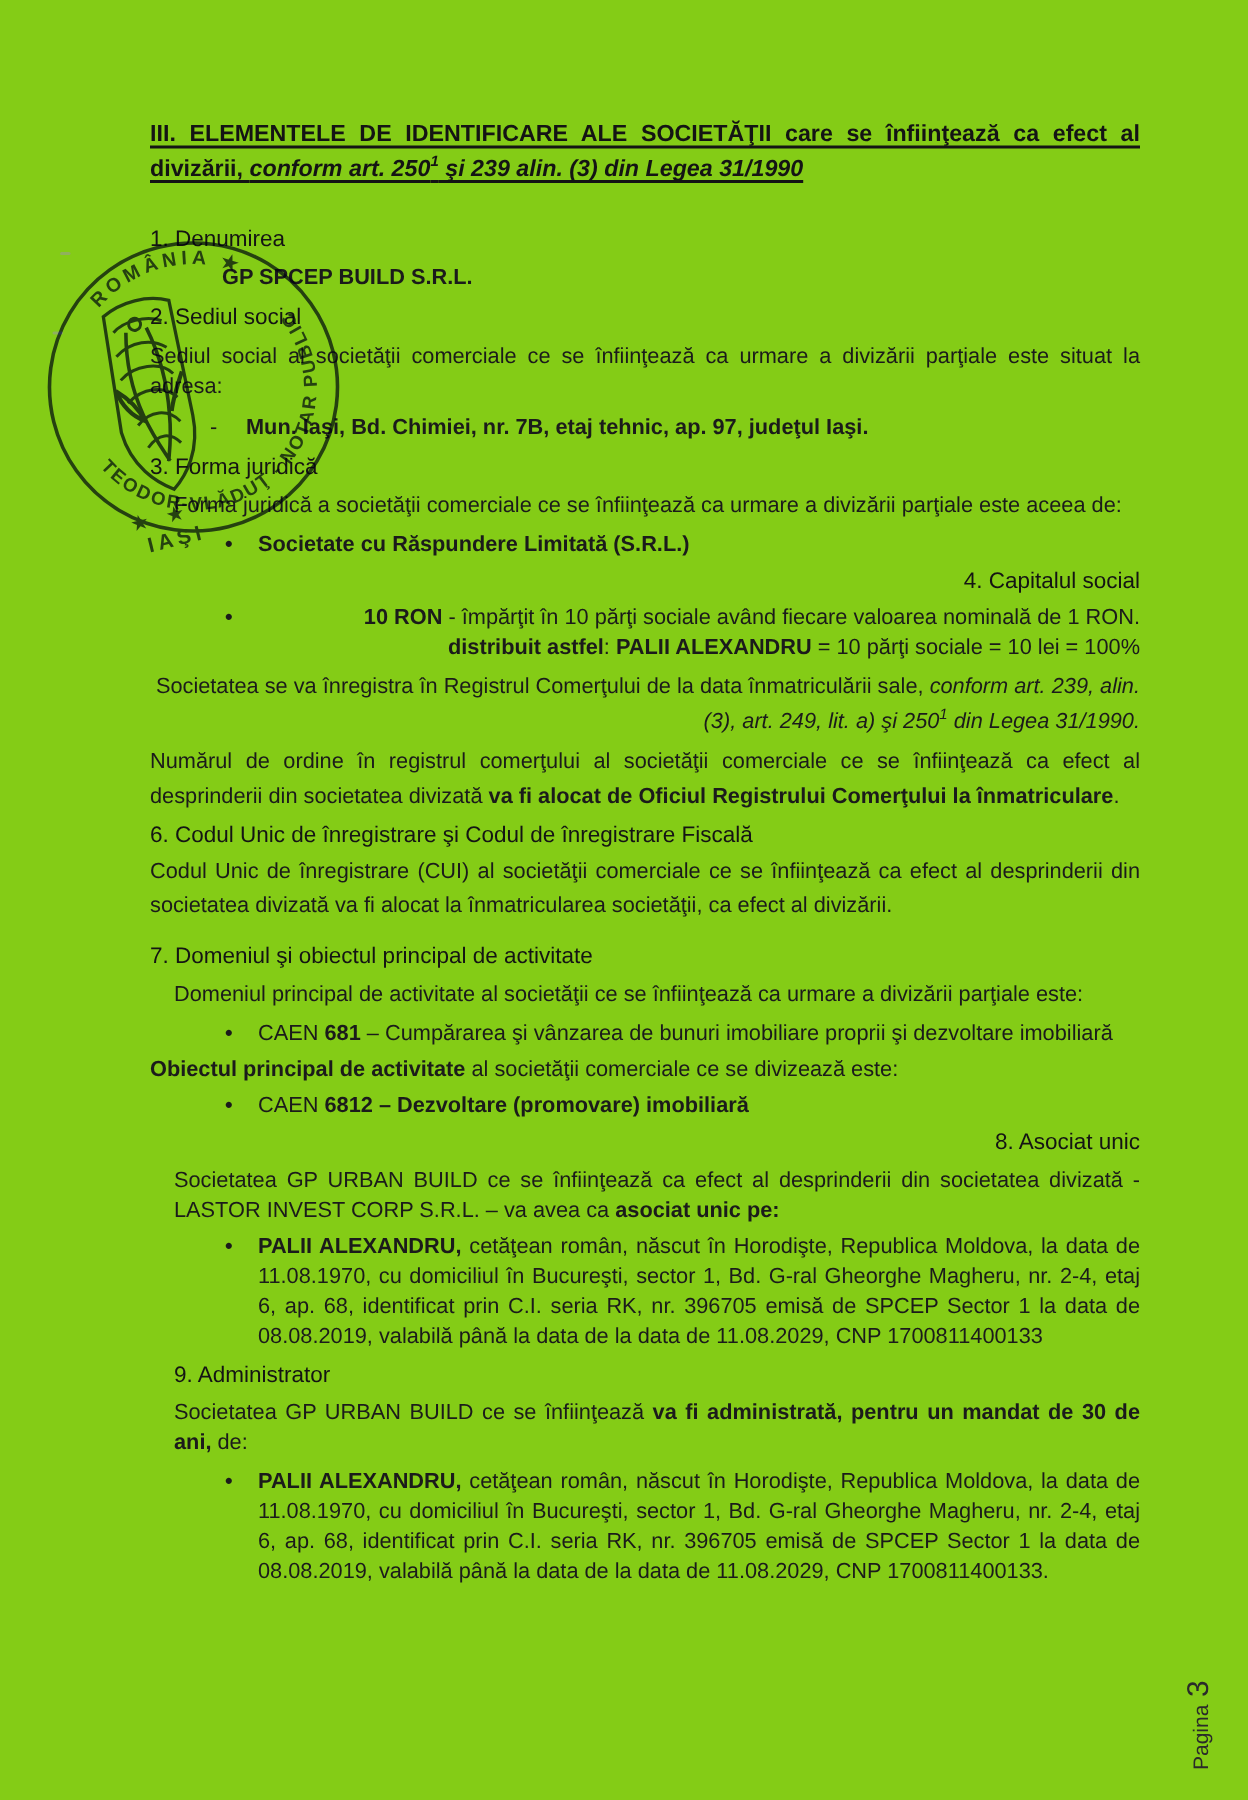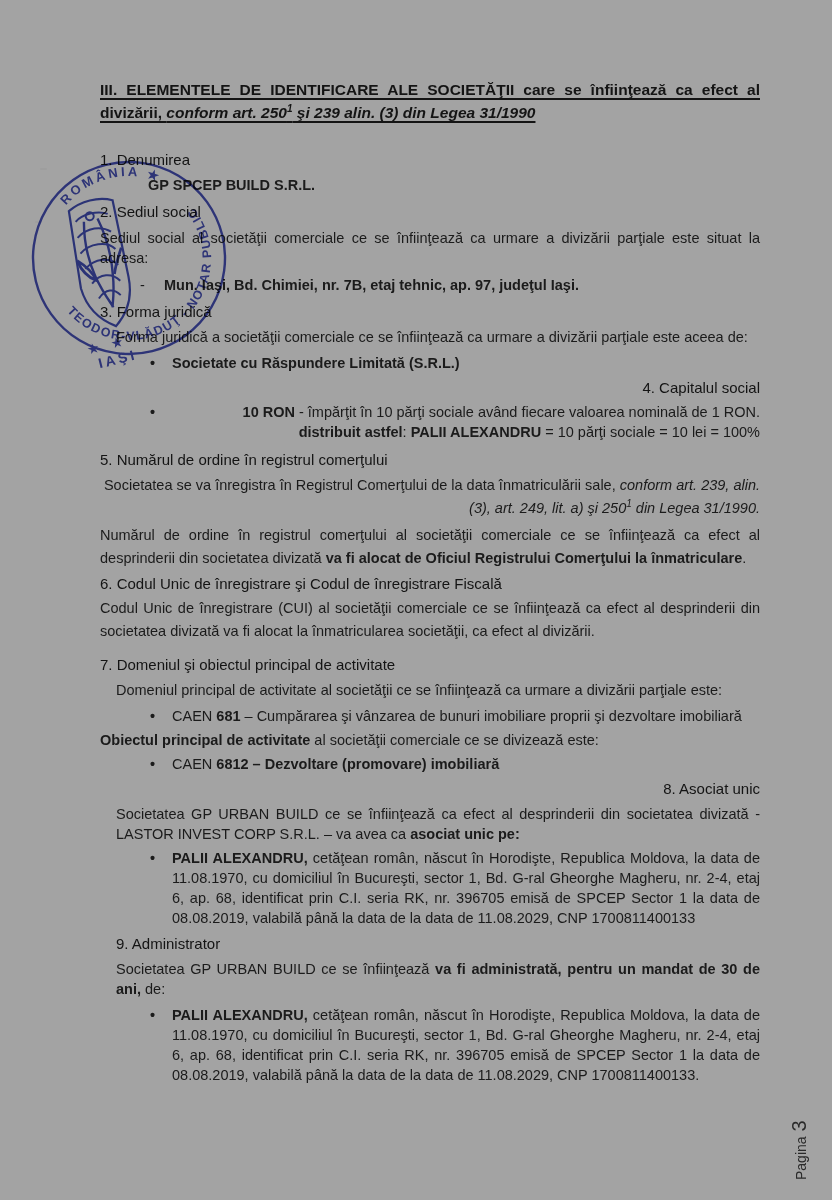--- a/index.html
+++ b/index.html
@@ -1,18 +1,18 @@
 <!DOCTYPE html>
 <html><head>
 <meta charset="utf-8">
 <style>
   html,body { margin:0; padding:0; background:#e8e8e8; }
   .page {
     position:relative; width:832px; height:1200px; margin:0 auto;
-    background:#a3a3a3; overflow:hidden;
+    background:#84cc16; overflow:hidden;
     font-family:"Liberation Sans","DejaVu Sans",sans-serif;
     color:#1b1b1b; font-size:14.5px;
   }
   .content { position:absolute; left:100px; top:74px; width:660px; }
   .b { font-weight:bold; }
   .i { font-style:italic; }
   .u { text-decoration:underline; text-underline-offset:3px; text-decoration-thickness:1.5px; }
   .title { font-size:15.5px; font-weight:bold; line-height:23px; margin-top:4px; color:#141414; }
   .title-l1 { text-align:justify; text-align-last:justify; }
   sup { font-size:10px; vertical-align:super; line-height:0; }
@@ -62,21 +62,20 @@
     <div class="h mt7">3. Forma juridică</div>
     <div class="para mt6">Forma juridică a societăţii comerciale ce se înfiinţează ca urmare a divizării parţiale este aceea de:</div>
     <div class="bullet mt6"><span class="b">Societate cu Răspundere Limitată (S.R.L.)</span></div>
 
     <div class="h mt5">4. Capitalul social</div>
     <div class="bullet mt5">
       <div><span class="b">10 RON</span><span> - împărţit în 10 părţi sociale având fiecare valoarea nominală de 1 RON.</span></div>
       <div><span class="b">distribuit astfel</span><span>: </span><span class="b">PALII ALEXANDRU</span><span> = 10 părţi sociale = 10 lei = 100%</span></div>
     </div>
 
-    <div class="h mt8">5. Numărul de ordine în registrul comerţului</div>
     <div class="para spaced mt5"><span>Societatea se va înregistra în Registrul Comerţului de la data înmatriculării sale, </span><span class="i">conform art. 239, alin. (3),  art. 249, lit. a) şi 250</span><sup class="i">1</sup><span class="i"> din Legea 31/1990.</span></div>
     <div class="para spaced mt4"><span>Numărul de ordine în registrul comerţului al societăţii comerciale ce se înfiinţează ca efect al desprinderii din societatea divizată </span><span class="b">va fi alocat de Oficiul Registrului Comerţului la înmatriculare</span><span>.</span></div>
 
     <div class="h mt4">6. Codul Unic de înregistrare şi Codul de înregistrare Fiscală</div>
     <div class="para spaced mt4">Codul Unic de înregistrare (CUI) al societăţii comerciale ce se înfiinţează ca efect al desprinderii din societatea divizată va fi alocat la înmatricularea societăţii, ca efect al divizării.</div>
 
     <div class="h mt12">7. Domeniul şi obiectul principal de activitate</div>
     <div class="para mt6">Domeniul principal de activitate al societăţii ce se înfiinţează ca urmare a divizării parţiale este:</div>
     <div class="bullet mt6"><span>CAEN </span><span class="b">681</span><span> – Cumpărarea şi vânzarea de bunuri imobiliare proprii şi dezvoltare imobiliară</span></div>
     <div class="para mt4"><span class="b">Obiectul principal de activitate</span><span> al societăţii comerciale ce se divizează este:</span></div>

